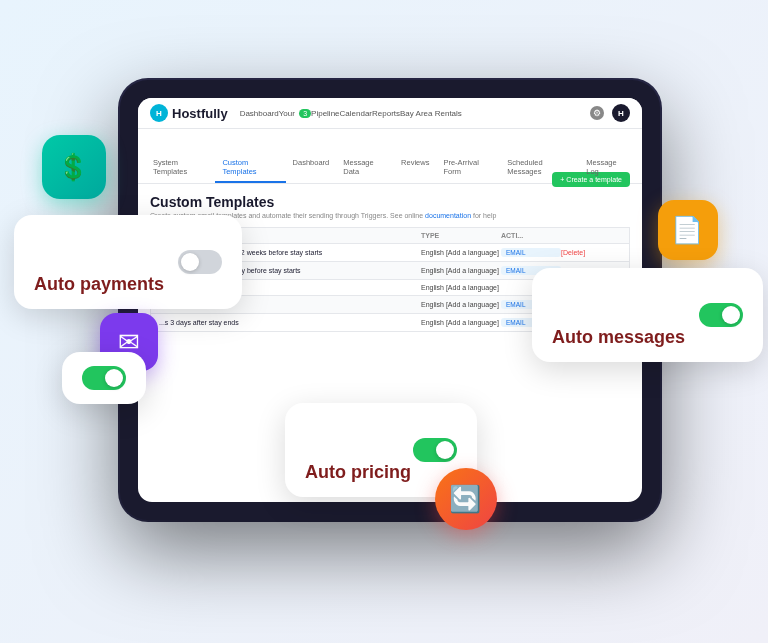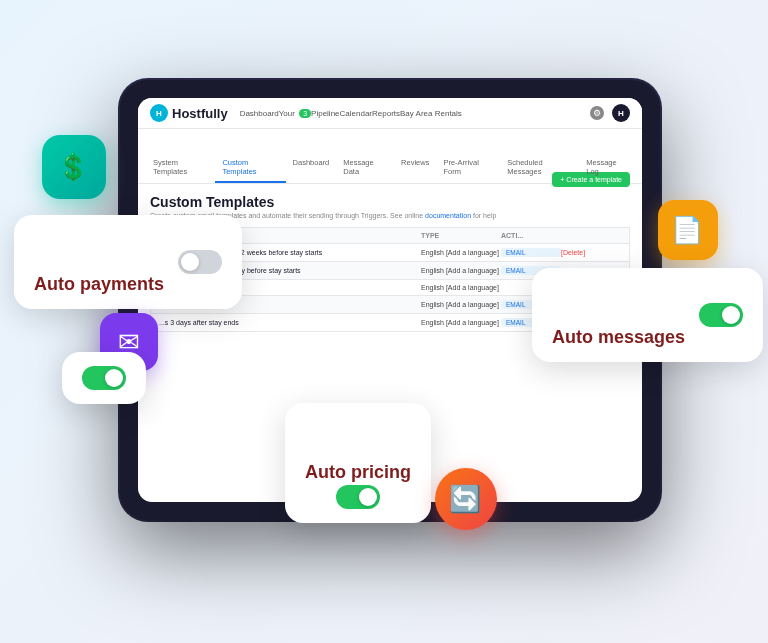--- a/index.html
+++ b/index.html
@@ -439,21 +439,21 @@
     <span class="icon-symbol">📄</span>
   </div>
 
   <div class="floating-card" style="position:absolute; top:268px; right:5px; background:white; border-radius:18px; padding:14px 20px; box-shadow:0 8px 30px rgba(0,0,0,0.15); display:flex; align-items:center; gap:14px;">
     <span class="card-label">Auto messages</span>
     <div class="toggle on">
       <div class="toggle-knob"></div>
     </div>
   </div>
 
-  <div class="floating-card" style="position:absolute; top:403px; left:285px; background:white; border-radius:18px; padding:14px 20px; box-shadow:0 8px 30px rgba(0,0,0,0.15); display:flex; align-items:center; gap:2px;flex-direction:column;">
+  <div class="floating-card" style="position:absolute; top:403px; left:285px; background:white; border-radius:18px; padding:14px 20px; box-shadow:0 8px 30px rgba(0,0,0,0.15); display:flex; align-items:center; gap:2px;">
     <span class="card-label">Auto pricing</span>
     <div class="toggle on">
       <div class="toggle-knob"></div>
     </div>
   </div>
 
   <div class="icon-badge" style="position:absolute; top:468px; left:435px; width:62px; height:62px; border-radius:50%; background:linear-gradient(135deg,#f97316,#ef4444); display:flex; align-items:center; justify-content:center; box-shadow:0 6px 20px rgba(239,68,68,0.4);">
     <span class="icon-symbol">🔄</span>
   </div>
 

